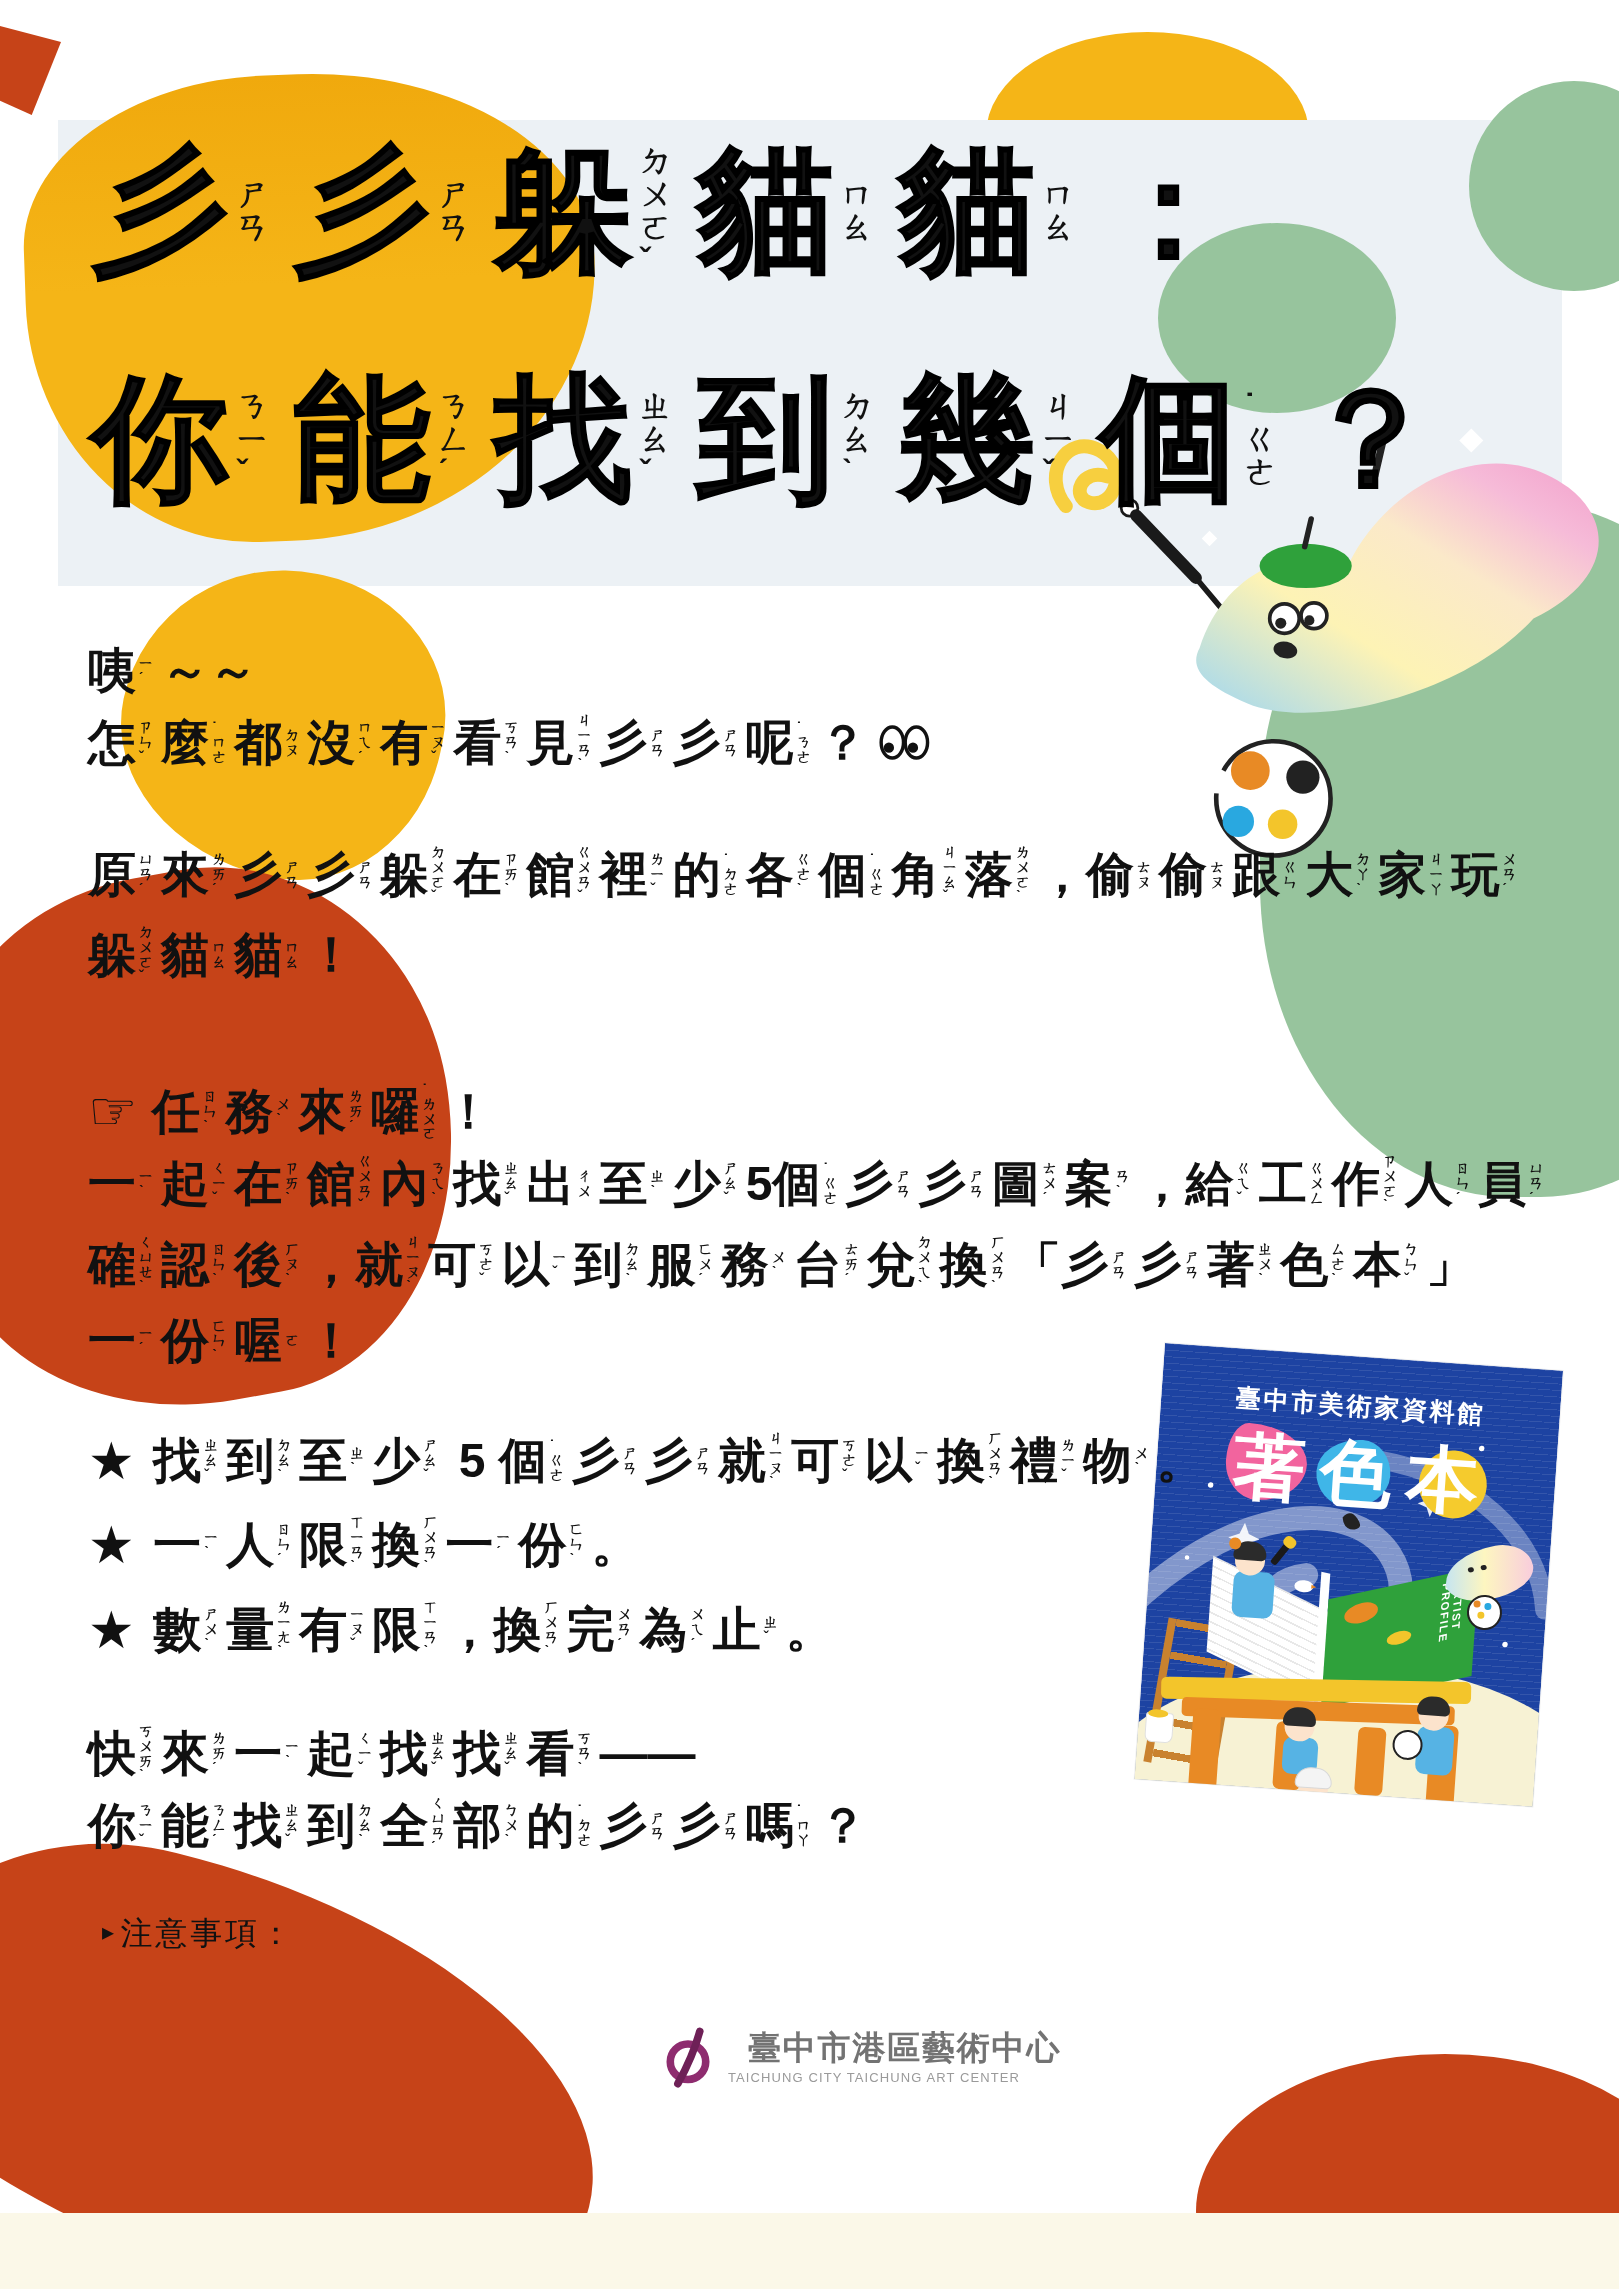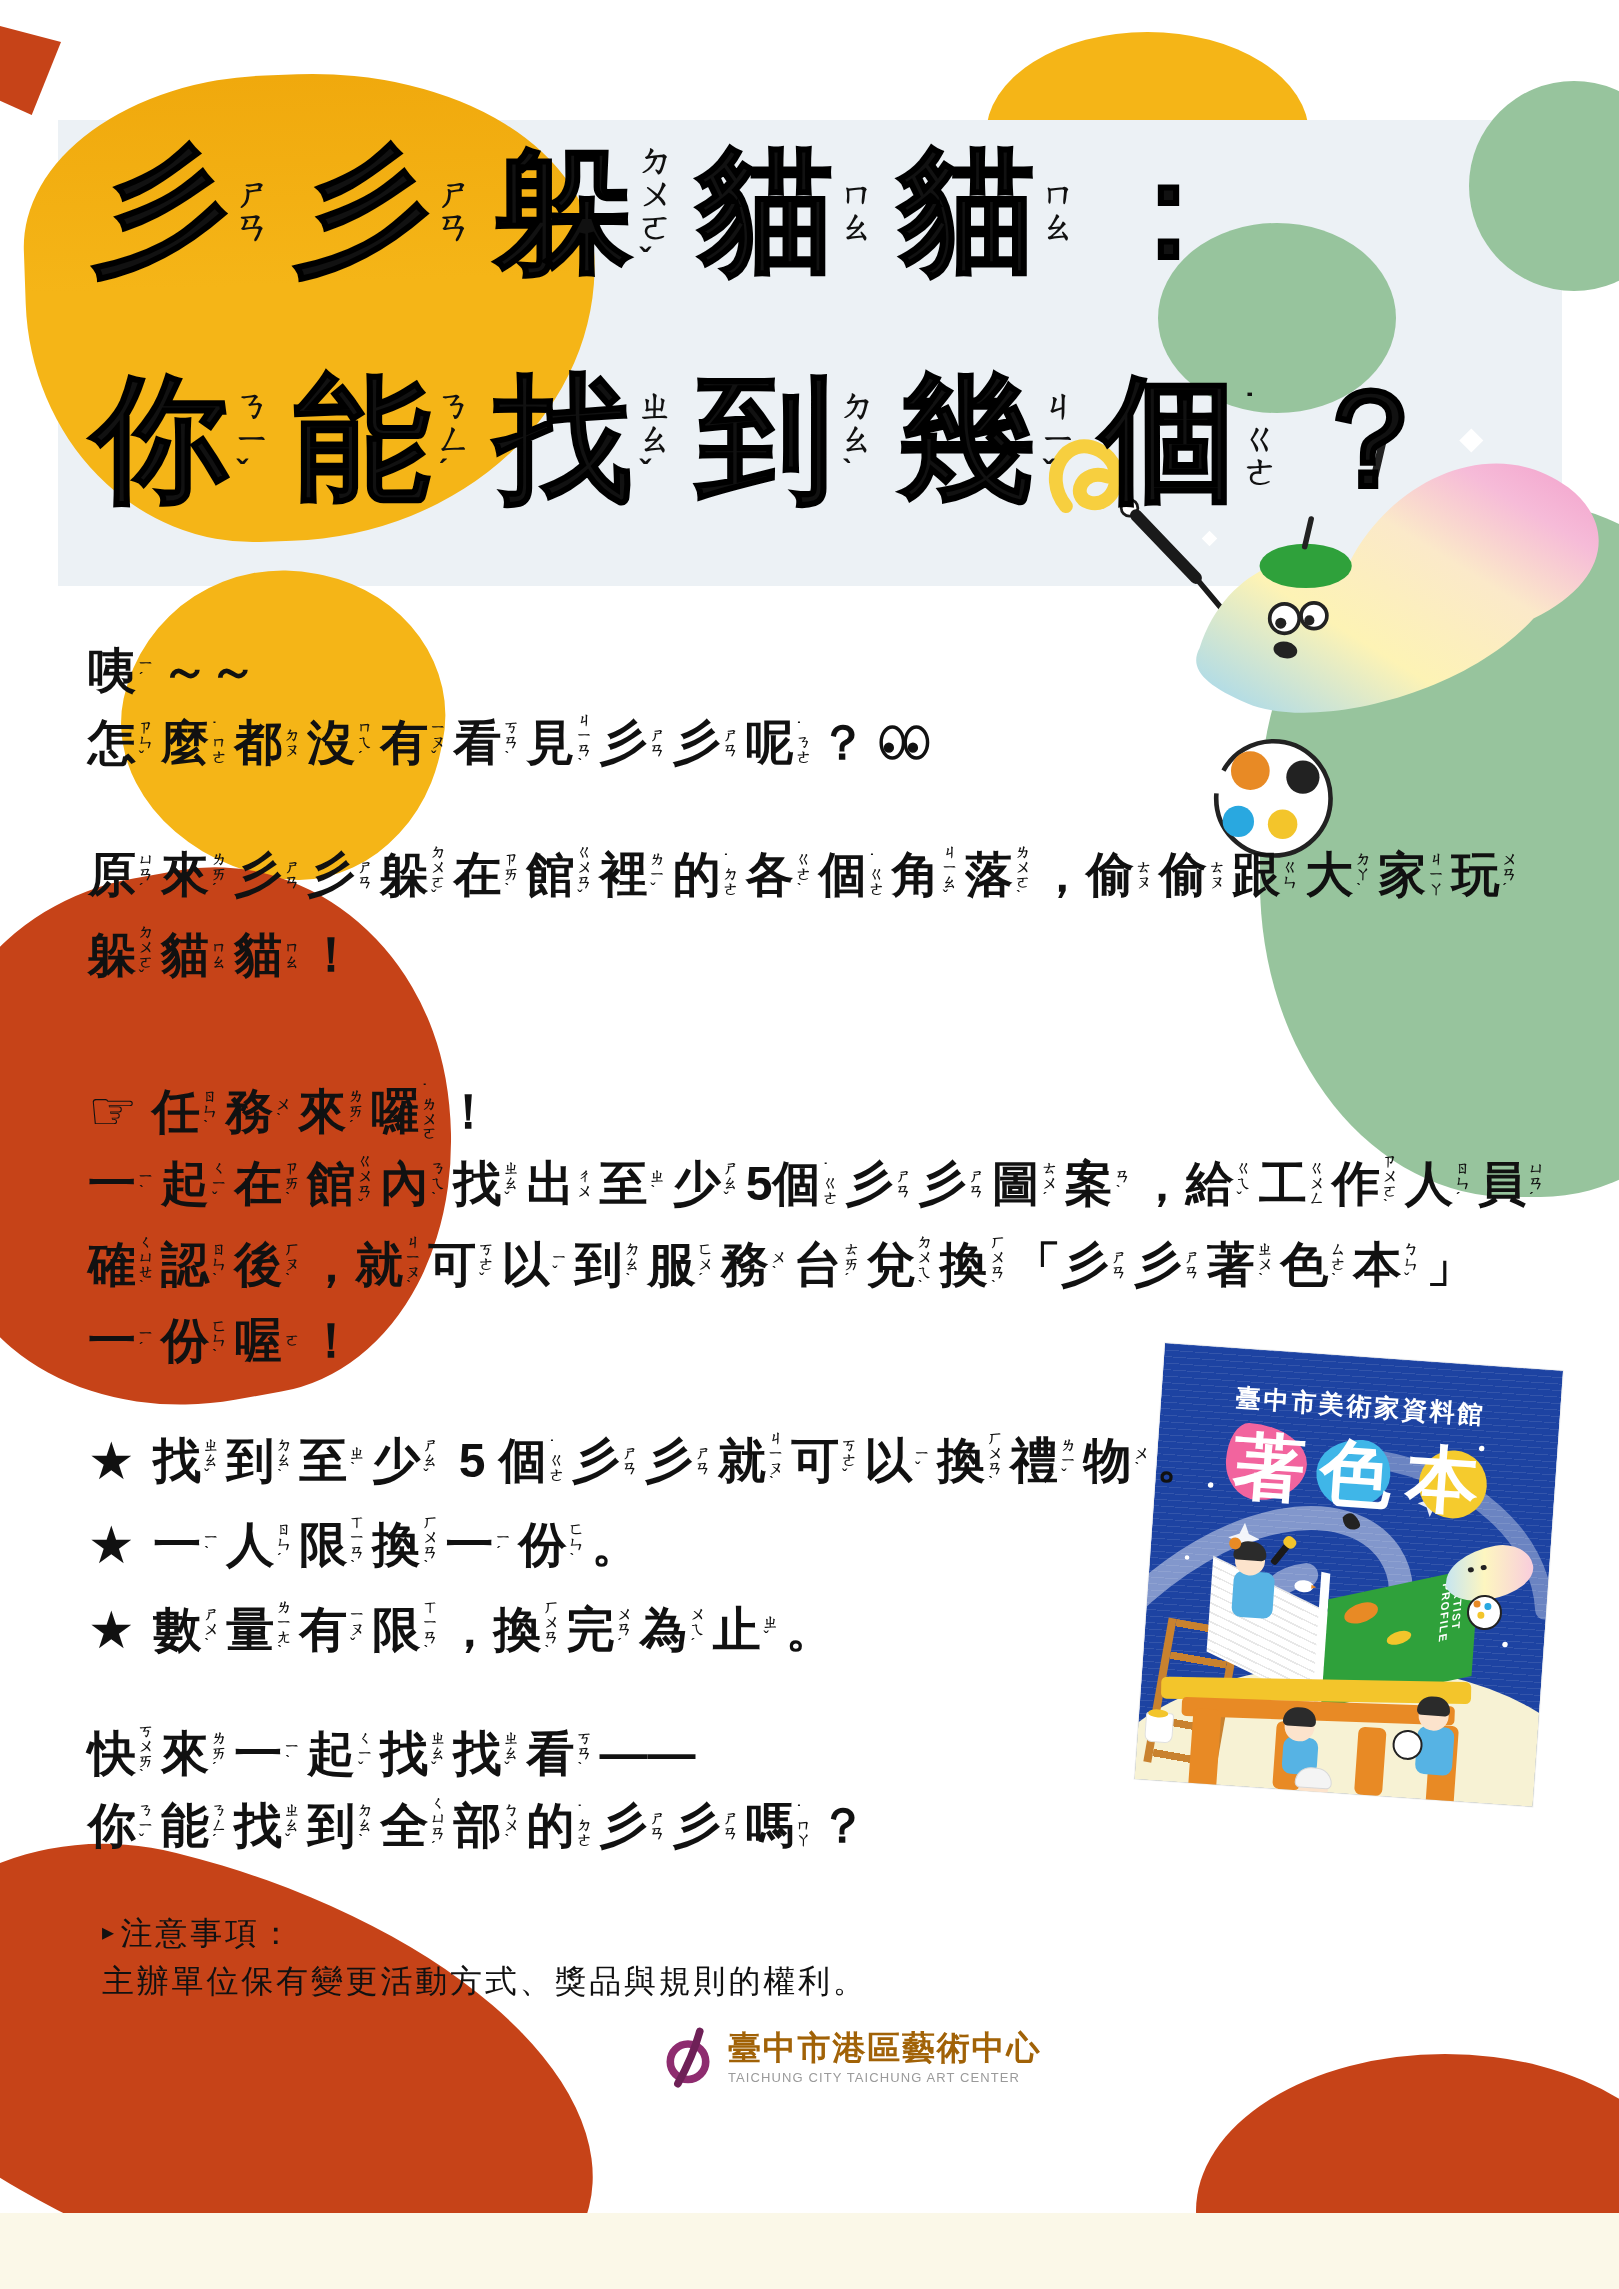--- a/index.html
+++ b/index.html
@@ -41,21 +41,21 @@
   .title-line .ch,.title-line .plain{font-size:137px;line-height:1.05;-webkit-text-stroke:1.8px #000;}
   .title-line .zy{font-size:33px;margin-left:7.4px;}
   .star{font-size:52px;line-height:1;margin-right:18.5px;font-weight:900;}
   .hand{font-size:55px;line-height:1;margin-right:14.8px;font-weight:900;}
   .inline-icon{display:inline-flex;align-items:center;margin-left:9.2px;}
 
   
   .notes{position:absolute;left:102px;z-index:10;font-weight:400;letter-spacing:2.8px;font-size:32px;}
   .note-marker{font-size:24px;margin-right:3.7px;vertical-align:3.7px;}
   .footer-logo{position:absolute;left:661px;top:2025px;display:flex;align-items:center;gap:13px;z-index:10;}
-  .org-zh{font-size:33px;font-weight:700;color:#a16207;letter-spacing:1.8px;line-height:1.1;}
+  .org-zh{font-size:33px;font-weight:700;color:#737373;letter-spacing:1.8px;line-height:1.1;margin-left:20px;}
   .org-en{font-size:13px;color:#9a9a9a;letter-spacing:1.1px;margin-top:2.8px;}
   .url{position:absolute;left:0;right:0;top:2084px;text-align:center;padding-left:28px;
        font-size:43px;color:#1b1b1b;letter-spacing:0.9px;z-index:10;font-weight:500;}
 
   
   .cover{position:absolute;left:1165px;top:1343px;width:399px;height:437px;transform:rotate(4deg);
          transform-origin:top left;z-index:6;overflow:hidden;box-shadow:0 0 0 0.9px rgba(0,0,0,.05);}
   .cover-sky{position:absolute;inset:0;background:
       repeating-linear-gradient(180deg,rgba(255,255,255,.10) 0 0.9px,transparent 0.9px 6.5px),var(--cover-blue);}
   .cover-floor{position:absolute;left:-46px;bottom:-157px;width:517px;height:286px;background:#F7F2D4;
@@ -1291,21 +1291,20 @@
     </div>
     <div class="bird"></div>
     <div class="bucket"></div>
     <div class="cover-mascot"></div>
     <div class="mini-palette"></div>
   </div>
 
   <div class="notes" style="top:1912px;">
     <span class="note-marker">▸</span><span>注意事項：</span>
   </div>
-  <div class="notes" style="top:1960px;">主辦單位保有變更活動方式、獎品與規則的權利。</div>
 
   <div class="footer-logo">
     <svg width="54" height="65" viewBox="0 0 64 74">
       <circle cx="32" cy="42" r="21" fill="none" stroke="#8E2C6F" stroke-width="9"></circle>
       <path d="M46,6 C40,28 30,50 20,68" fill="none" stroke="#6E2057" stroke-width="9" stroke-linecap="round"></path>
     </svg>
     <div>
       <div class="org-zh">臺中市港區藝術中心</div>
       <div class="org-en">TAICHUNG CITY TAICHUNG ART CENTER</div>
     </div>

